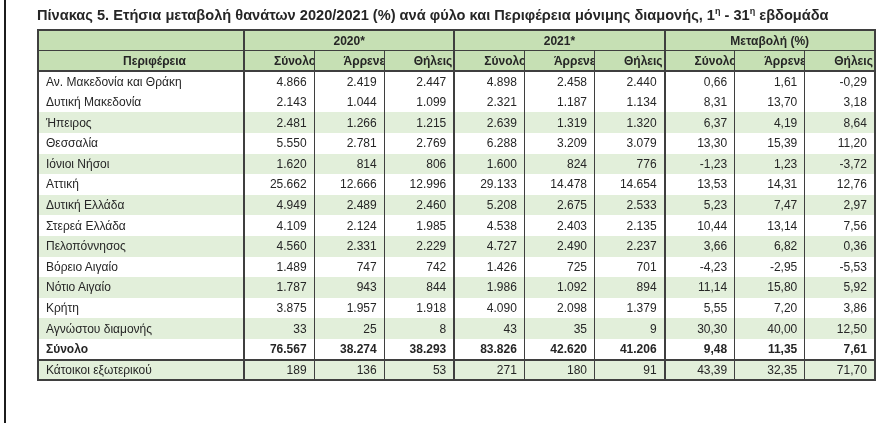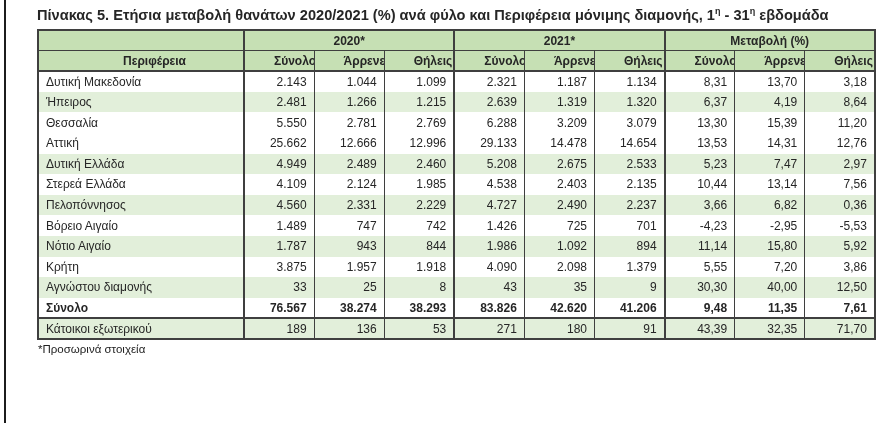--- a/index.html
+++ b/index.html
@@ -87,20 +87,32 @@
         <th class="gsep">Σύνολο</th>
         <th>Άρρενες</th>
         <th>Θήλεις</th>
         <th class="gsep">Σύνολο</th>
         <th>Άρρενες</th>
         <th>Θήλεις</th>
       </tr>
     </thead>
     <tbody id="table-body">
         <tr class="">
+          <td class="region-cell">Αν. Μακεδονία και Θράκη</td>
+          <td class="num-cell gsep">4.866</td>
+          <td class="num-cell">2.419</td>
+          <td class="num-cell">2.447</td>
+          <td class="num-cell gsep">4.898</td>
+          <td class="num-cell">2.458</td>
+          <td class="num-cell">2.440</td>
+          <td class="num-cell gsep">0,66</td>
+          <td class="num-cell">1,61</td>
+          <td class="num-cell">-0,29</td>
+        </tr>
+        <tr class="">
           <td class="region-cell">Δυτική Μακεδονία</td>
           <td class="num-cell gsep">2.143</td>
           <td class="num-cell">1.044</td>
           <td class="num-cell">1.099</td>
           <td class="num-cell gsep">2.321</td>
           <td class="num-cell">1.187</td>
           <td class="num-cell">1.134</td>
           <td class="num-cell gsep">8,31</td>
           <td class="num-cell">13,70</td>
           <td class="num-cell">3,18</td>
@@ -121,20 +133,32 @@
           <td class="region-cell">Θεσσαλία</td>
           <td class="num-cell gsep">5.550</td>
           <td class="num-cell">2.781</td>
           <td class="num-cell">2.769</td>
           <td class="num-cell gsep">6.288</td>
           <td class="num-cell">3.209</td>
           <td class="num-cell">3.079</td>
           <td class="num-cell gsep">13,30</td>
           <td class="num-cell">15,39</td>
           <td class="num-cell">11,20</td>
+        </tr>
+        <tr class="shaded ">
+          <td class="region-cell">Ιόνιοι Νήσοι</td>
+          <td class="num-cell gsep">1.620</td>
+          <td class="num-cell">814</td>
+          <td class="num-cell">806</td>
+          <td class="num-cell gsep">1.600</td>
+          <td class="num-cell">824</td>
+          <td class="num-cell">776</td>
+          <td class="num-cell gsep">-1,23</td>
+          <td class="num-cell">1,23</td>
+          <td class="num-cell">-3,72</td>
         </tr>
         <tr class="">
           <td class="region-cell">Αττική</td>
           <td class="num-cell gsep">25.662</td>
           <td class="num-cell">12.666</td>
           <td class="num-cell">12.996</td>
           <td class="num-cell gsep">29.133</td>
           <td class="num-cell">14.478</td>
           <td class="num-cell">14.654</td>
           <td class="num-cell gsep">13,53</td>
@@ -245,14 +269,13 @@
           <td class="num-cell gsep">271</td>
           <td class="num-cell">180</td>
           <td class="num-cell">91</td>
           <td class="num-cell gsep">43,39</td>
           <td class="num-cell">32,35</td>
           <td class="num-cell">71,70</td>
         </tr>
       </tbody>
   </table>
 
-  <div class="footnote">*Προσωρινά στοιχεία</div>
 </div>
 
 </body></html>

